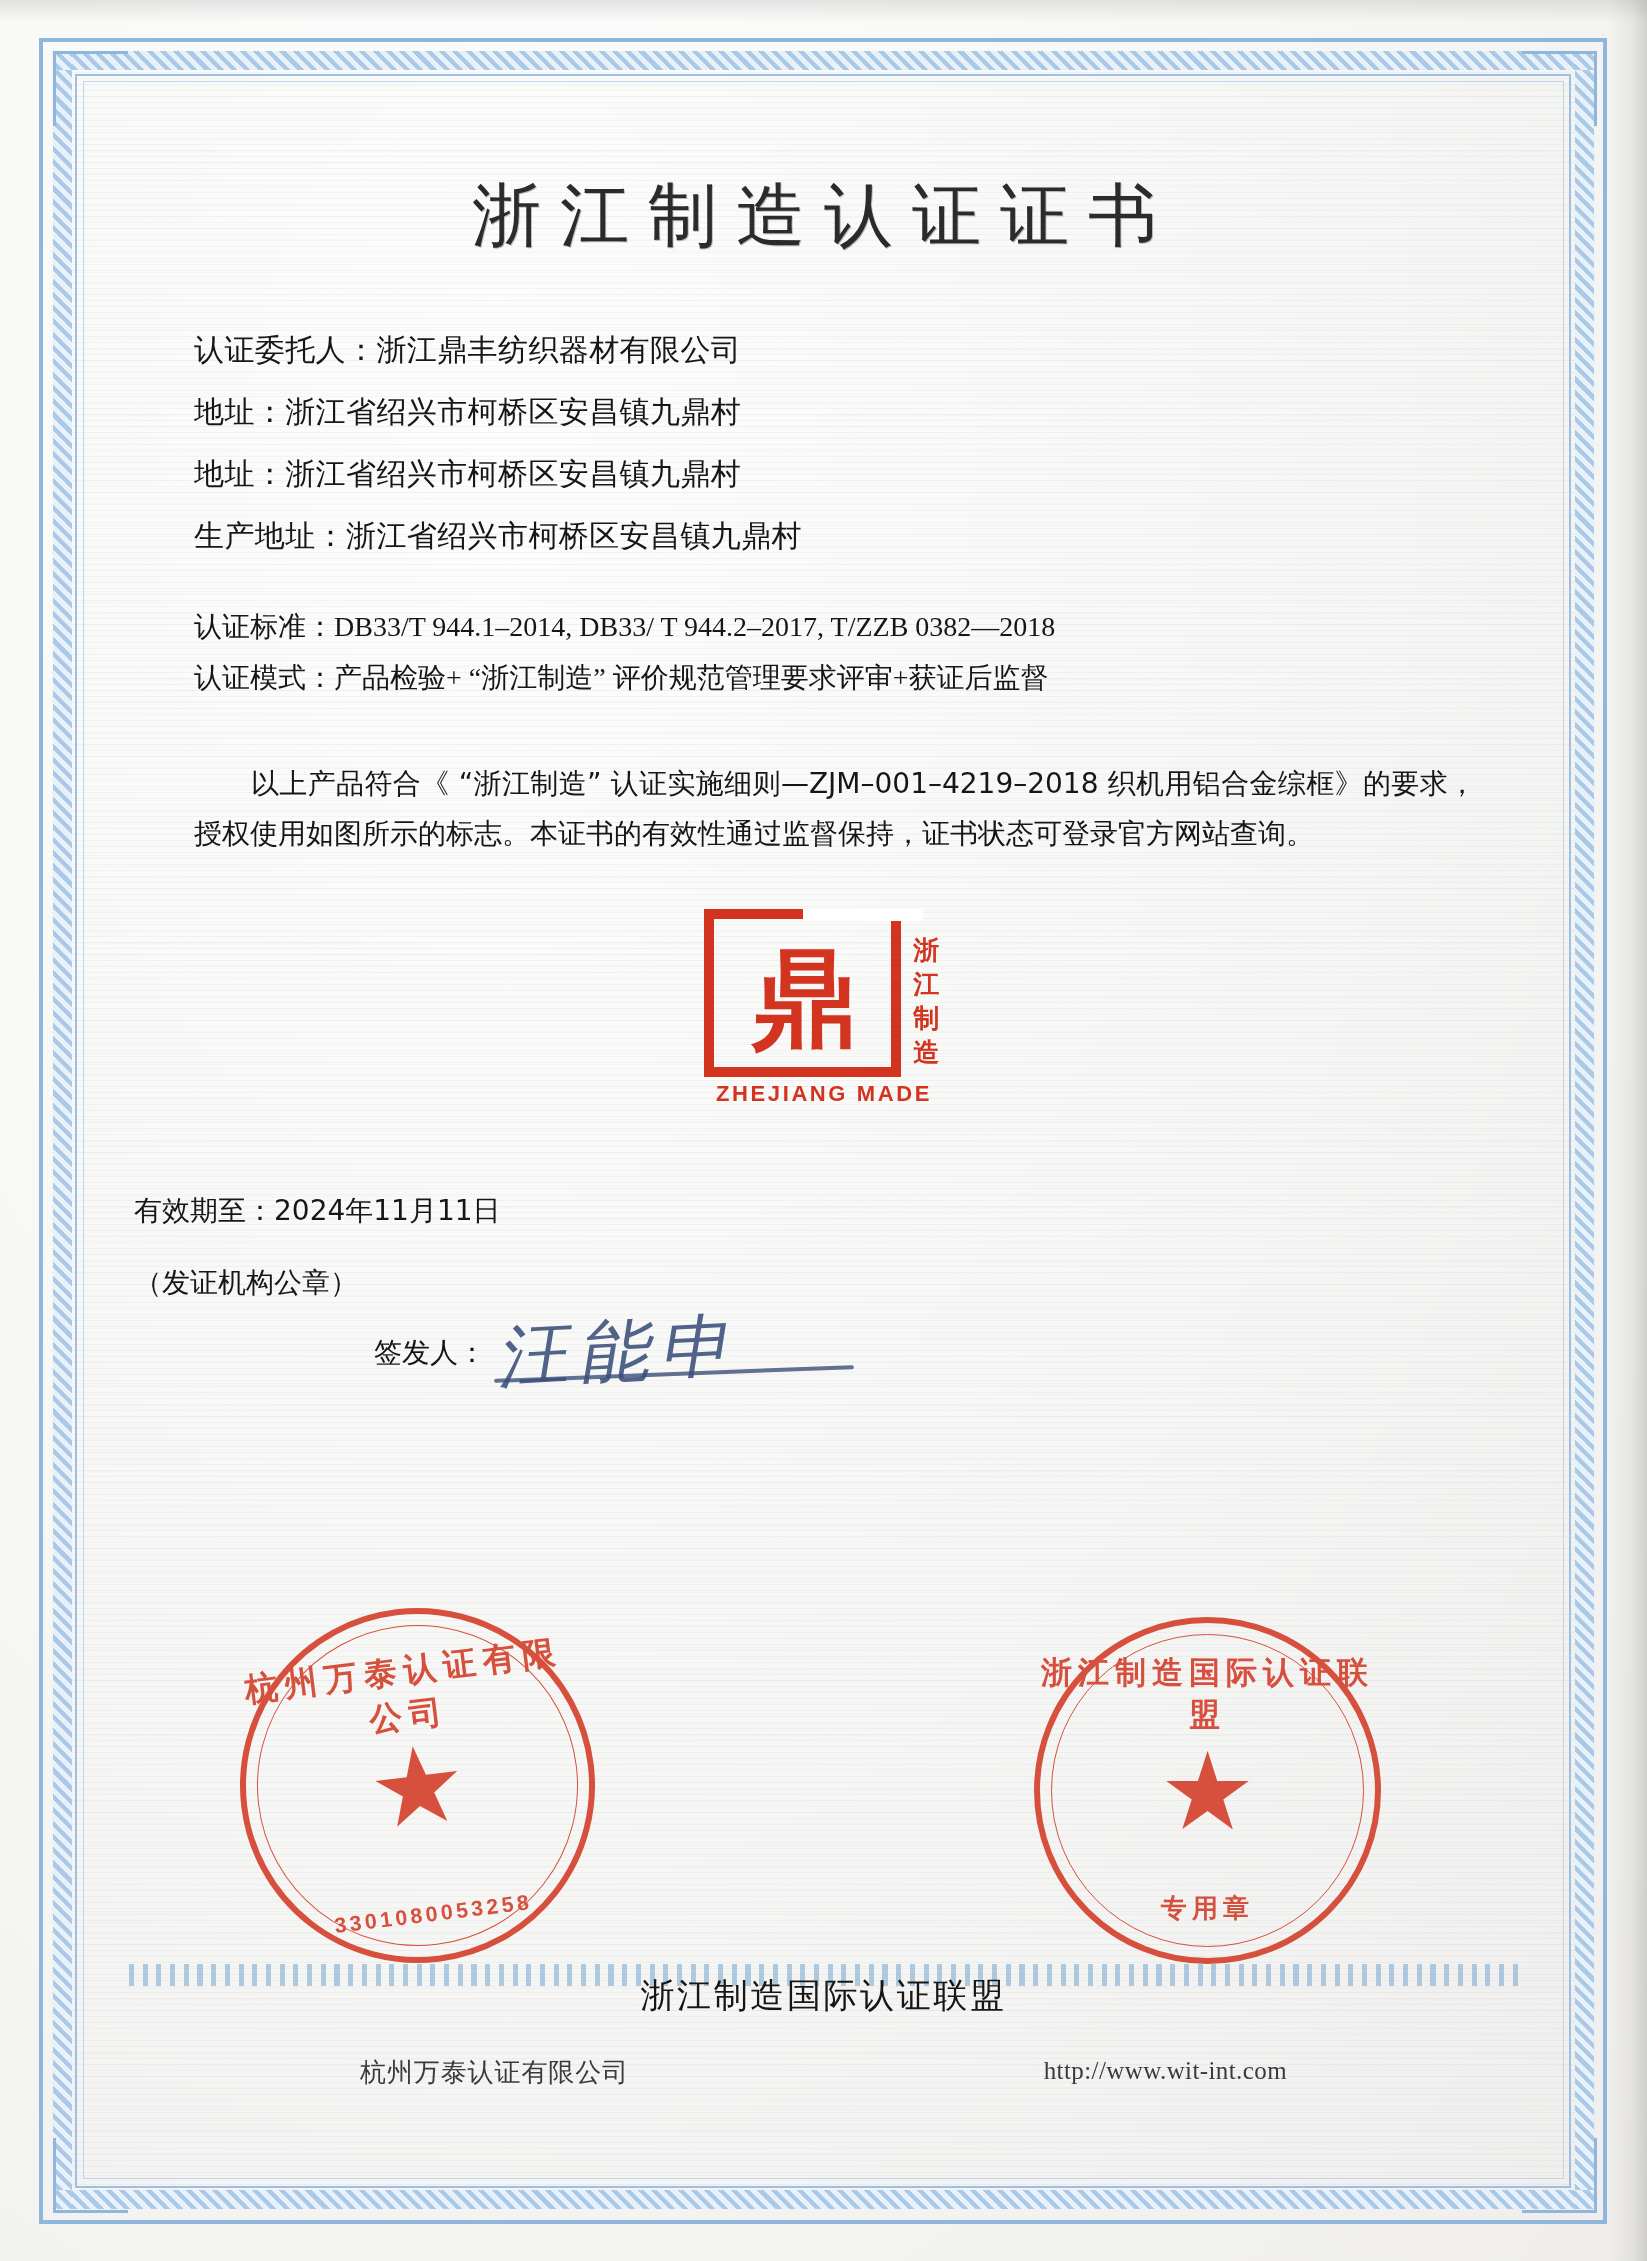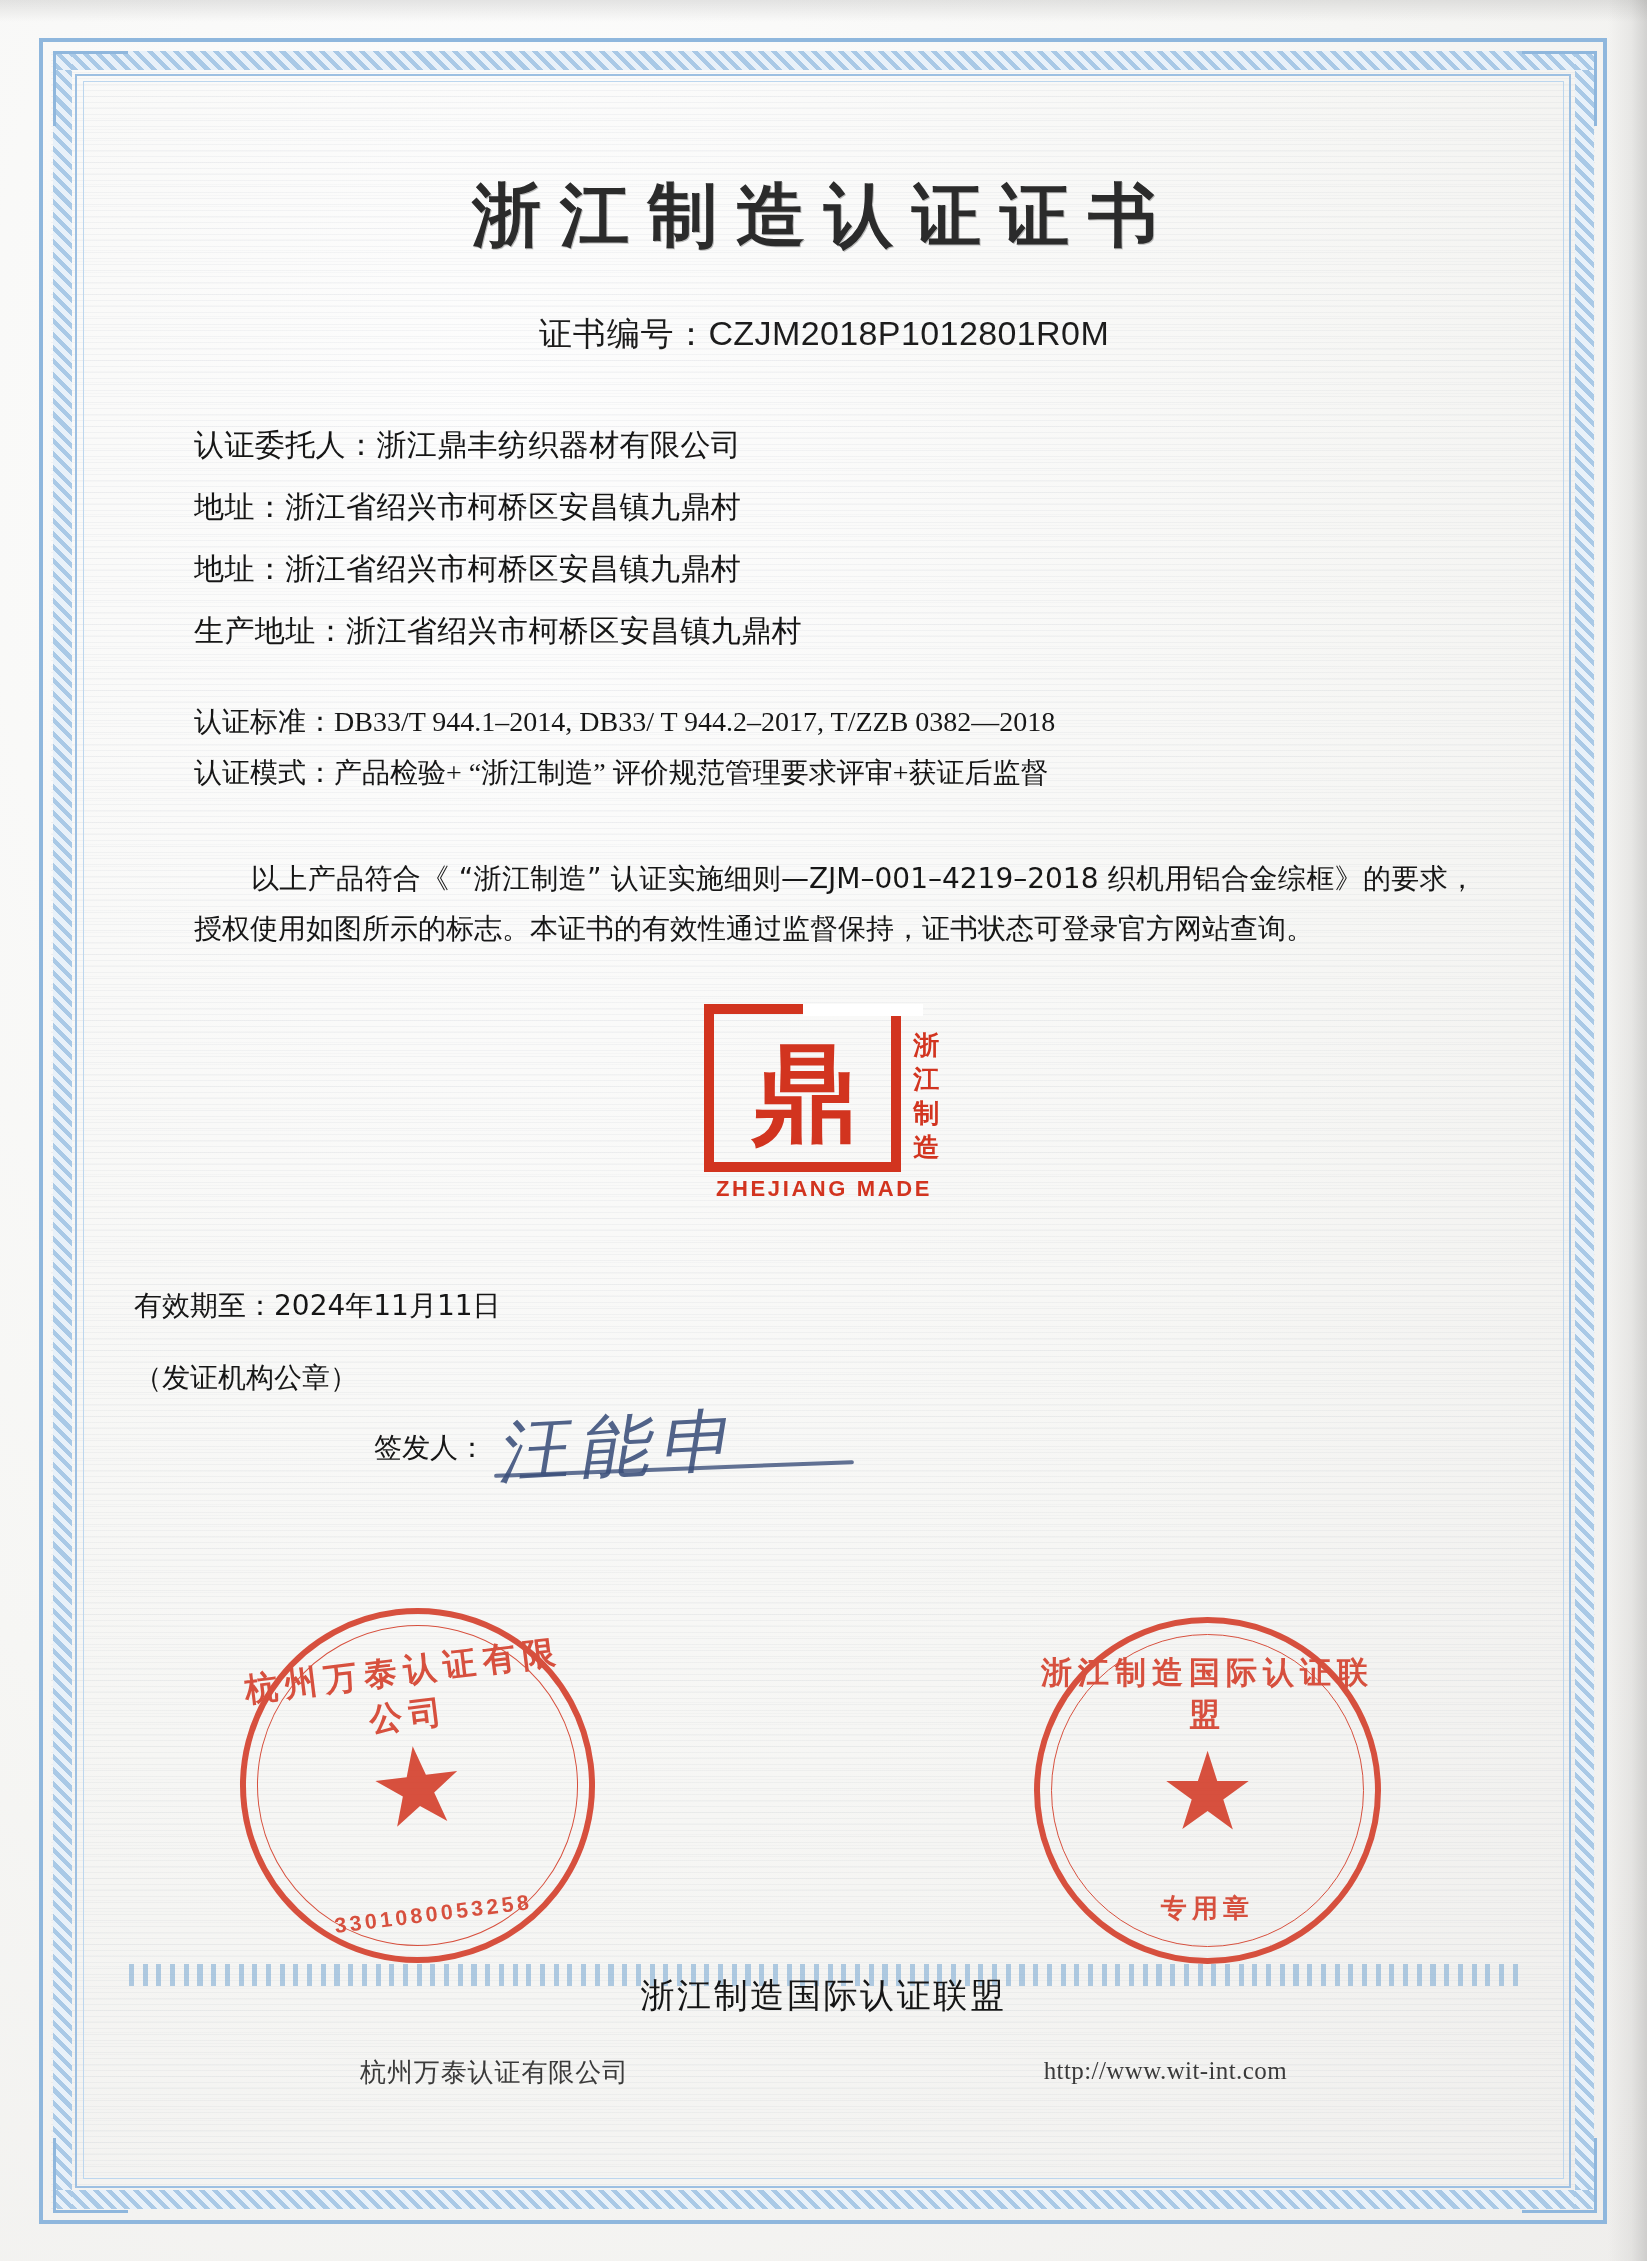--- a/index.html
+++ b/index.html
@@ -99,21 +99,21 @@
   
   #content {
     position: absolute;
     left: 112px; top: 129px;
     width: 1424px; height: 2007px;
   }
 
   #cert-title {
     text-align: center;
     font-family: "DejaVu Serif", "Liberation Serif", serif;
-    font-weight: bold;
+    font-weight: normal;
     font-size: 69px;
     letter-spacing: 19px;
     color: #2b2b2b;
     margin-top: 41px;
     text-shadow: 0.9px 0.9px 0 rgba(0,0,0,0.25);
   }
 
   #cert-number-row {
     text-align: center;
     margin-top: 50px;
@@ -365,23 +365,20 @@
   <div id="border-inner2" class="border-frame"></div>
   <div id="corner-tl" class="corner"></div>
   <div id="corner-tr" class="corner"></div>
   <div id="corner-bl" class="corner"></div>
   <div id="corner-br" class="corner"></div>
 
   <div id="content">
 
     <div id="cert-title">浙江制造认证证书</div>
 
-    <div id="cert-number-row">
-      <span id="cert-number-label">证书编号：</span><span id="cert-number-value">CZJM2018P1012801R0M</span>
-    </div>
 
     <div id="applicant-block">
       <div class="info-line">
         <span class="k">认证委托人：</span><span class="v">浙江鼎丰纺织器材有限公司</span>
       </div>
       <div class="info-line">
         <span class="k">地址：</span><span class="v">浙江省绍兴市柯桥区安昌镇九鼎村</span>
       </div>
       <div class="info-line">
         <span class="k">地址：</span><span class="v">浙江省绍兴市柯桥区安昌镇九鼎村</span>

